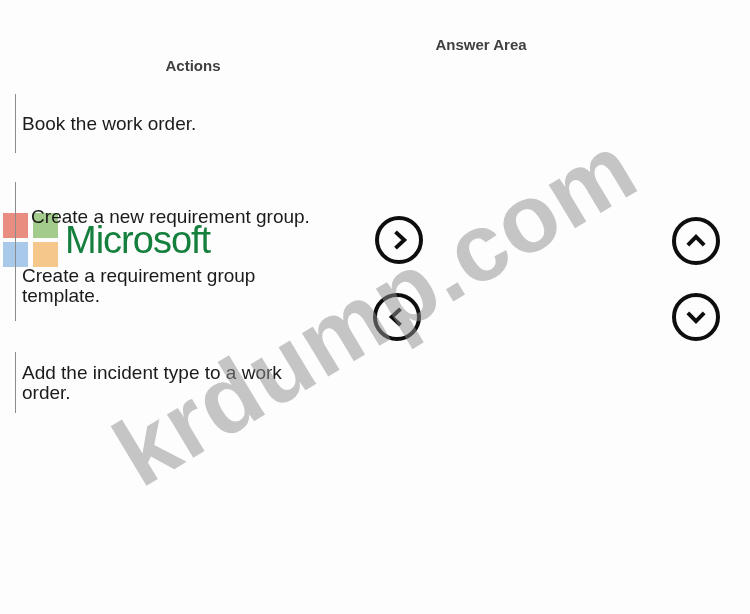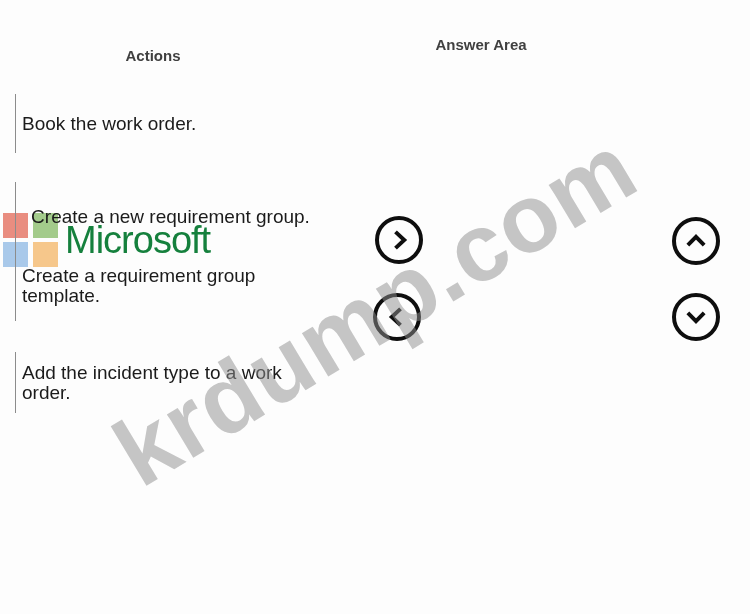--- a/index.html
+++ b/index.html
@@ -18,21 +18,21 @@
   }
 
   
   .col-title {
     position: absolute;
     font-size: 15px;
     font-weight: 700;
     color: #404040;
     text-align: center;
   }
-  .col-title--actions { left: 0; top: 47px; width: 306px; }
+  .col-title--actions { left: 0; top: 57px; width: 306px; padding-left: 40px; }
   .col-title--answer  { left: 374px; top: 36px; width: 214px; }
 
   
   .action-box {
     position: absolute;
     left: 15px;
     width: 304px;
     display: flex;
     align-items: center;
     box-sizing: border-box;

